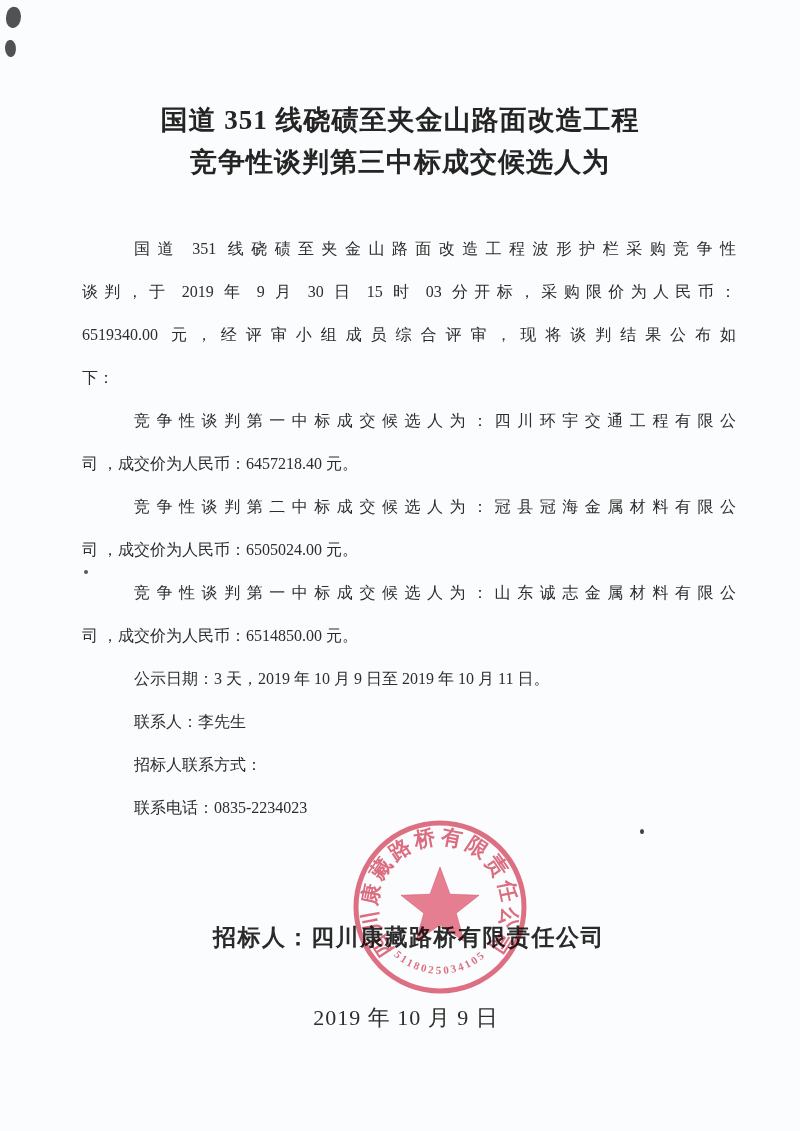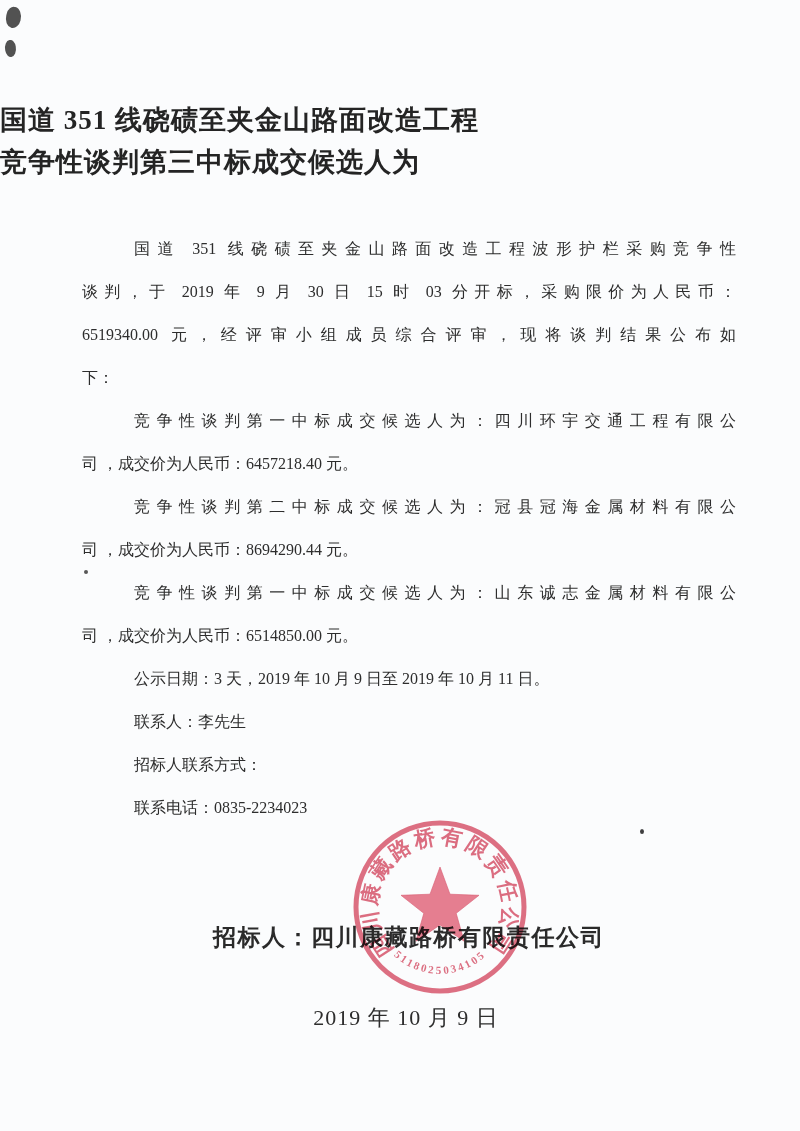--- a/index.html
+++ b/index.html
@@ -4,21 +4,21 @@
 <style>
   html,body { margin:0; padding:0; background:#ffffff; }
   .page {
     position:relative; width:800px; height:1131px;
     background:#fbfcfd;
     font-family:"Liberation Serif","DejaVu Serif",serif;
     color:#2e2e2e; overflow:hidden;
   }
   .title-block {
     position:absolute; top:99px; left:0; width:800px;
-    font-size:27px; font-weight:700;
+    text-align:center; font-size:27px; font-weight:700;
     line-height:42px; color:#242424; letter-spacing:1px;
   }
   .body-block {
     position:absolute; left:82px; top:227px; width:654px;
     font-size:16px; line-height:43px; color:#2d2d2d;
   }
   .bl { height:43px; white-space:nowrap; overflow:hidden; }
   .bl.ind { padding-left:52px; }
   .bl.fill { white-space:normal; text-align:justify; text-align-last:justify; }
   .sig-line {
@@ -62,21 +62,21 @@
   </div>
 
   <div class="body-block">
     <div class="bl ind fill">国道 351 线硗碛至夹金山路面改造工程波形护栏采购竞争性</div>
     <div class="bl fill">谈判，于 2019 年 9 月 30 日 15 时 03 分开标，采购限价为人民币：</div>
     <div class="bl fill">6519340.00 元，经评审小组成员综合评审，现将谈判结果公布如</div>
     <div class="bl">下：</div>
     <div class="bl ind fill">竞争性谈判第一中标成交候选人为：四川环宇交通工程有限公</div>
     <div class="bl">司 ，成交价为人民币：6457218.40 元。</div>
     <div class="bl ind fill">竞争性谈判第二中标成交候选人为：冠县冠海金属材料有限公</div>
-    <div class="bl">司 ，成交价为人民币：8694290.44 元。</div>
+    <div class="bl">司 ，成交价为人民币：6505024.00 元。</div>
     <div class="bl ind fill">竞争性谈判第一中标成交候选人为：山东诚志金属材料有限公</div>
     <div class="bl">司 ，成交价为人民币：6514850.00 元。</div>
     <div class="bl ind">公示日期：3 天，2019 年 10 月 9 日至 2019 年 10 月 11 日。</div>
     <div class="bl ind">联系人：李先生</div>
     <div class="bl ind">招标人联系方式：</div>
     <div class="bl ind">联系电话：0835-2234023</div>
   </div>
 
   <div class="sig-line">招标人：四川康藏路桥有限责任公司</div>
   <div class="date-line">2019 年 10 月 9 日</div>

